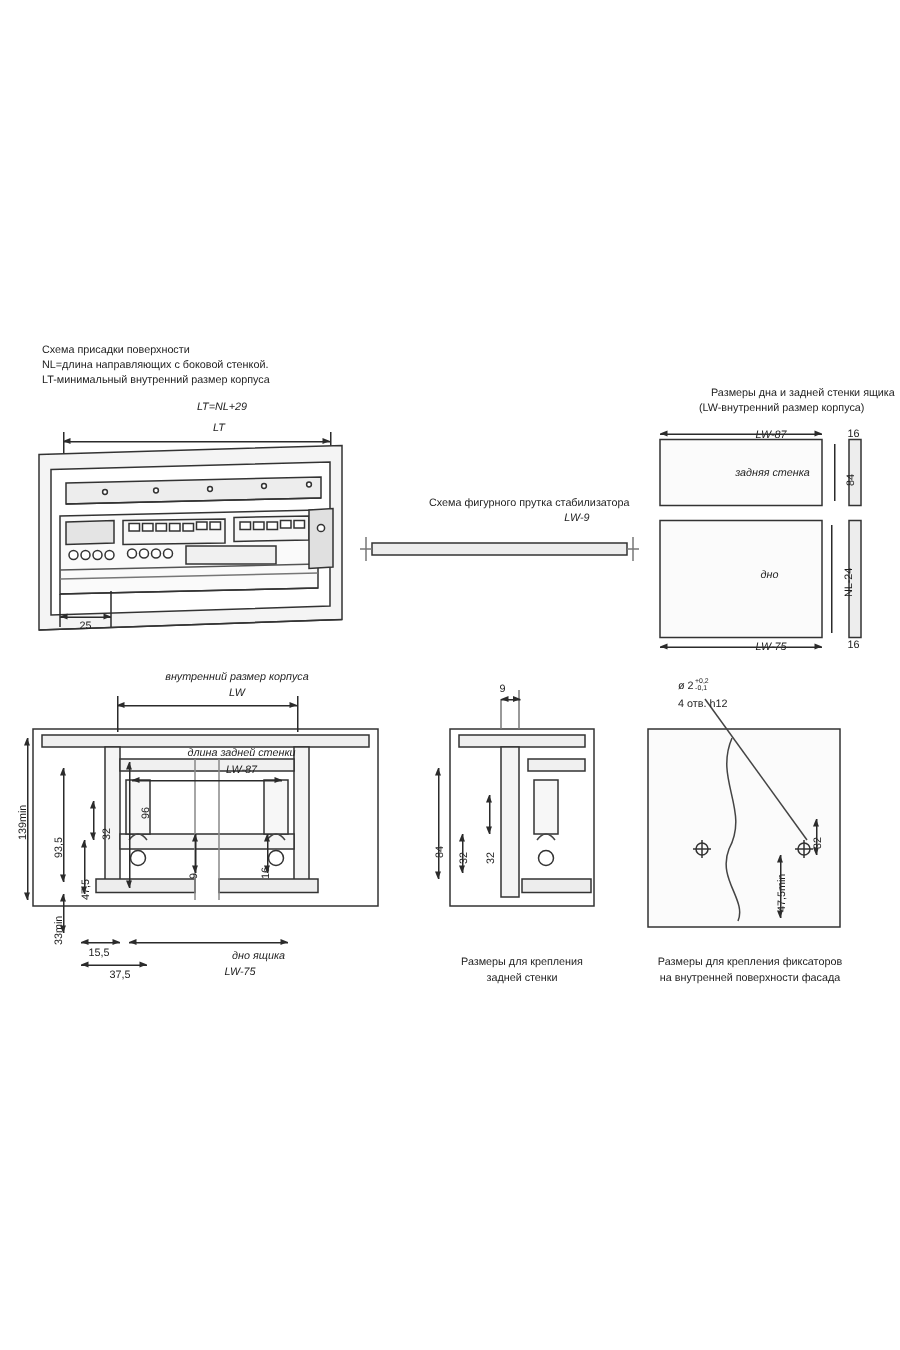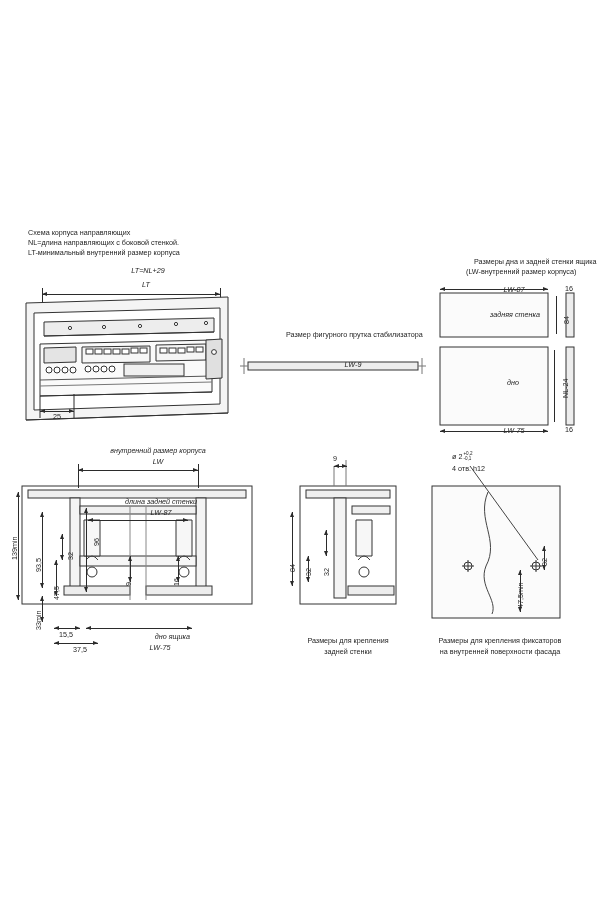--- a/index.html
+++ b/index.html
@@ -78,21 +78,21 @@
     width: 1px;
     background: #2b2b2b;
   }
   .svgwrap { position: absolute; left: 0; top: 0; }
 </style>
 </head>
 <body>
 
 <div class="sheet">
 
-  <div class="txt" style="left:28px; top:228px;">Схема корпуса направляющих</div>
+  <div class="txt" style="left:28px; top:228px;">Схема присадки поверхности</div>
   <div class="txt" style="left:28px; top:238px;">NL=длина направляющих с боковой стенкой.</div>
   <div class="txt" style="left:28px; top:248px;">LT-минимальный внутренний размер корпуса</div>
 
   <div class="txt" style="left:428px; top:257px;padding-left:46px;">Размеры дна и задней стенки ящика</div>
   <div class="txt" style="left:432px; top:267px;padding-left:34px;">(LW-внутренний размер корпуса)</div>
 
   <div class="txt it c" style="left:88px; top:266px; width:80px;">LT=NL+29</div>
 
   <div class="txt it c" style="left:96px; top:280px; width:60px;">LT</div>
   <div class="arrowline" style="left:42px; top:294px; width:178px;"></div>
@@ -231,22 +231,22 @@
         <circle cx="536" cy="566" r="4" fill="none"></circle>
       </g>
 
       <line x1="470" y1="466" x2="538" y2="560" stroke="#444"></line>
     </g>
   </svg>
 
   <div class="txt c" style="left:37px; top:412px; width:40px;">25</div>
   <div class="arrowline" style="left:40px; top:411px; width:34px;"></div>
 
-  <div class="txt" style="left:286px; top:330px;">Размер фигурного прутка стабилизатора</div>
-  <div class="txt it c" style="left:293px; top:360px; width:80px;">LW-9</div>
+  <div class="txt" style="left:286px; top:330px;">Схема фигурного прутка стабилизатора</div>
+  <div class="txt it c" style="left:293px; top:340px; width:80px;text-align:right;">LW-9</div>
 
   <div class="txt it c" style="left:452px; top:285px; width:84px;">LW-87</div>
   <div class="arrowline" style="left:440px; top:289px; width:108px;"></div>
   <div class="txt it c" style="left:460px; top:310px; width:70px;">задняя стенка</div>
   <div class="txt c" style="left:556px; top:284px; width:26px;">16</div>
   <div class="txt rot" style="left:562px; top:324px;">84</div>
   <div class="tickv" style="left:556px; top:296px; height:38px; background:#2b2b2b;"></div>
 
   <div class="txt it c" style="left:458px; top:378px; width:70px;">дно</div>
   <div class="txt it c" style="left:452px; top:426px; width:84px;">LW-75</div>

